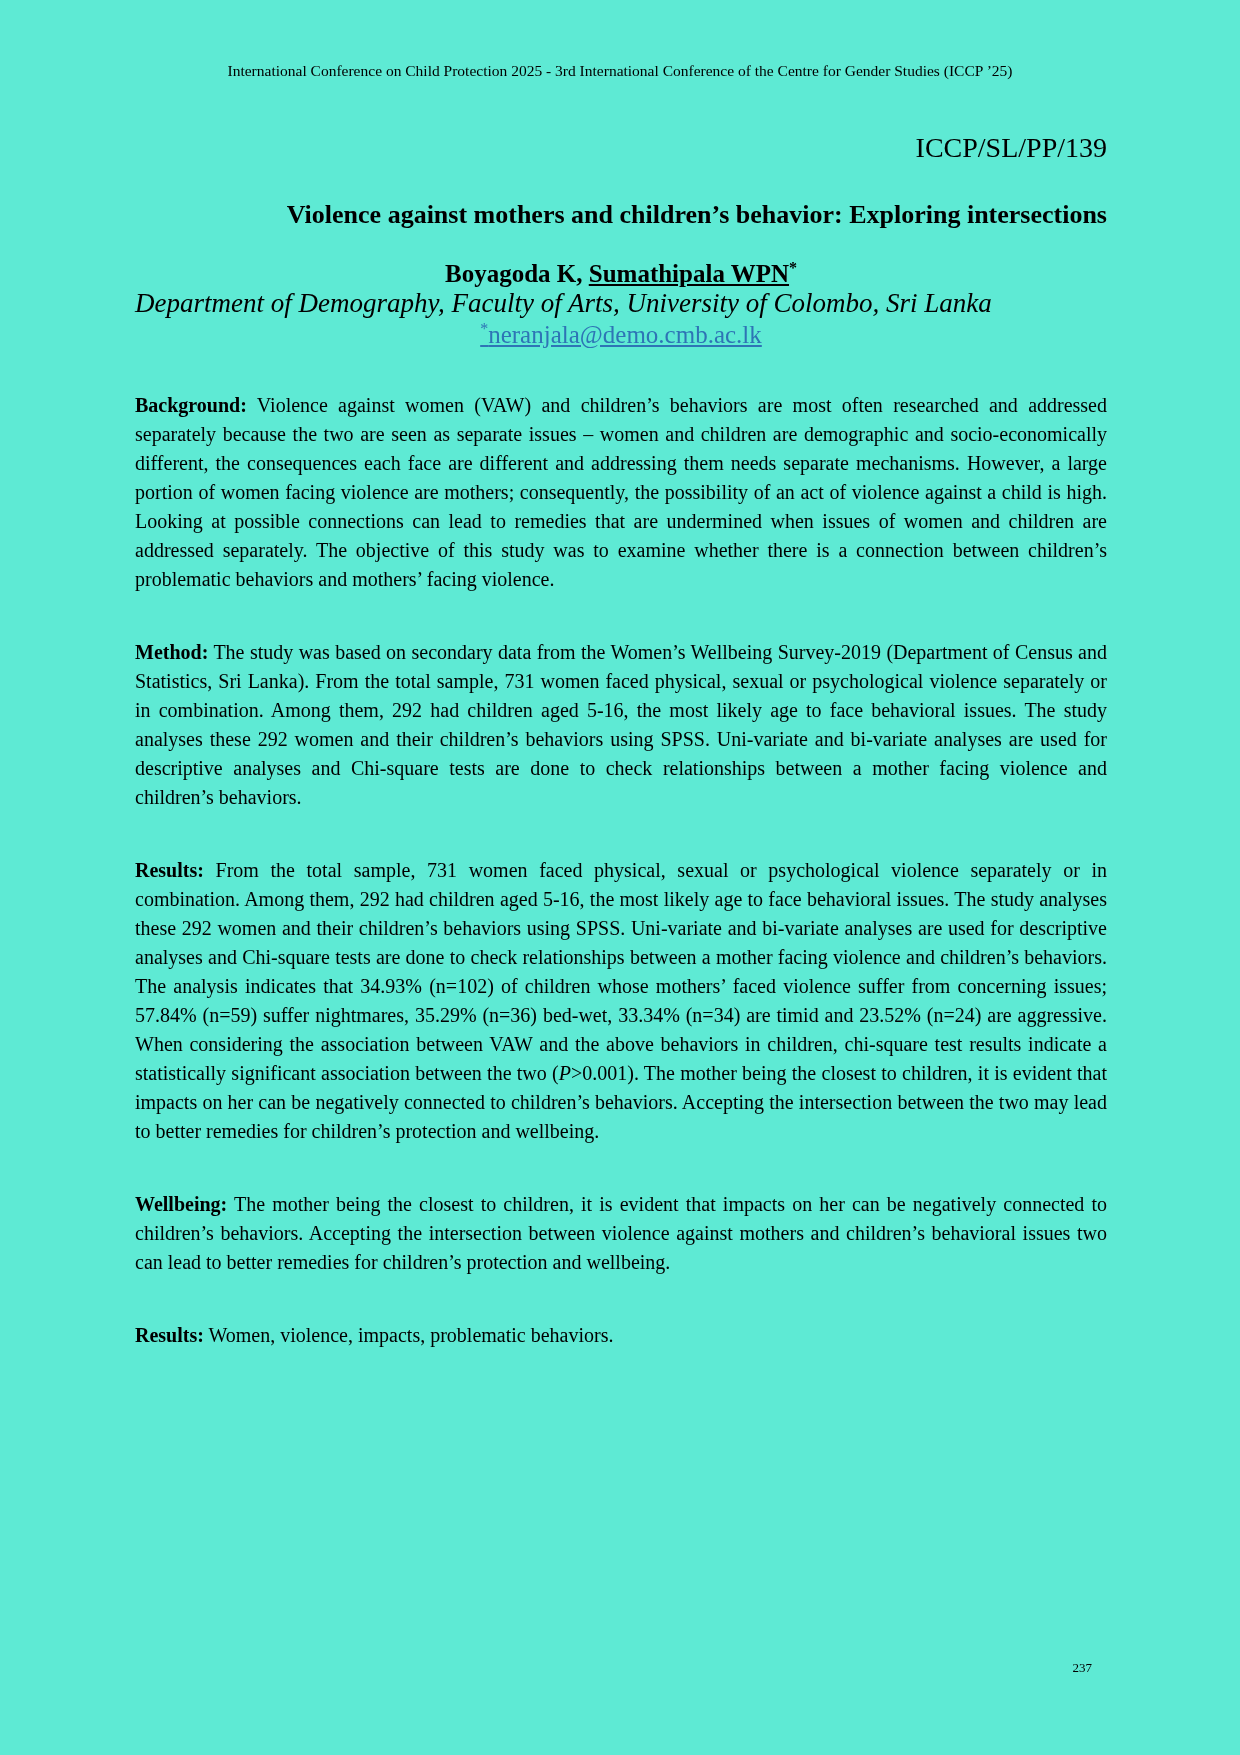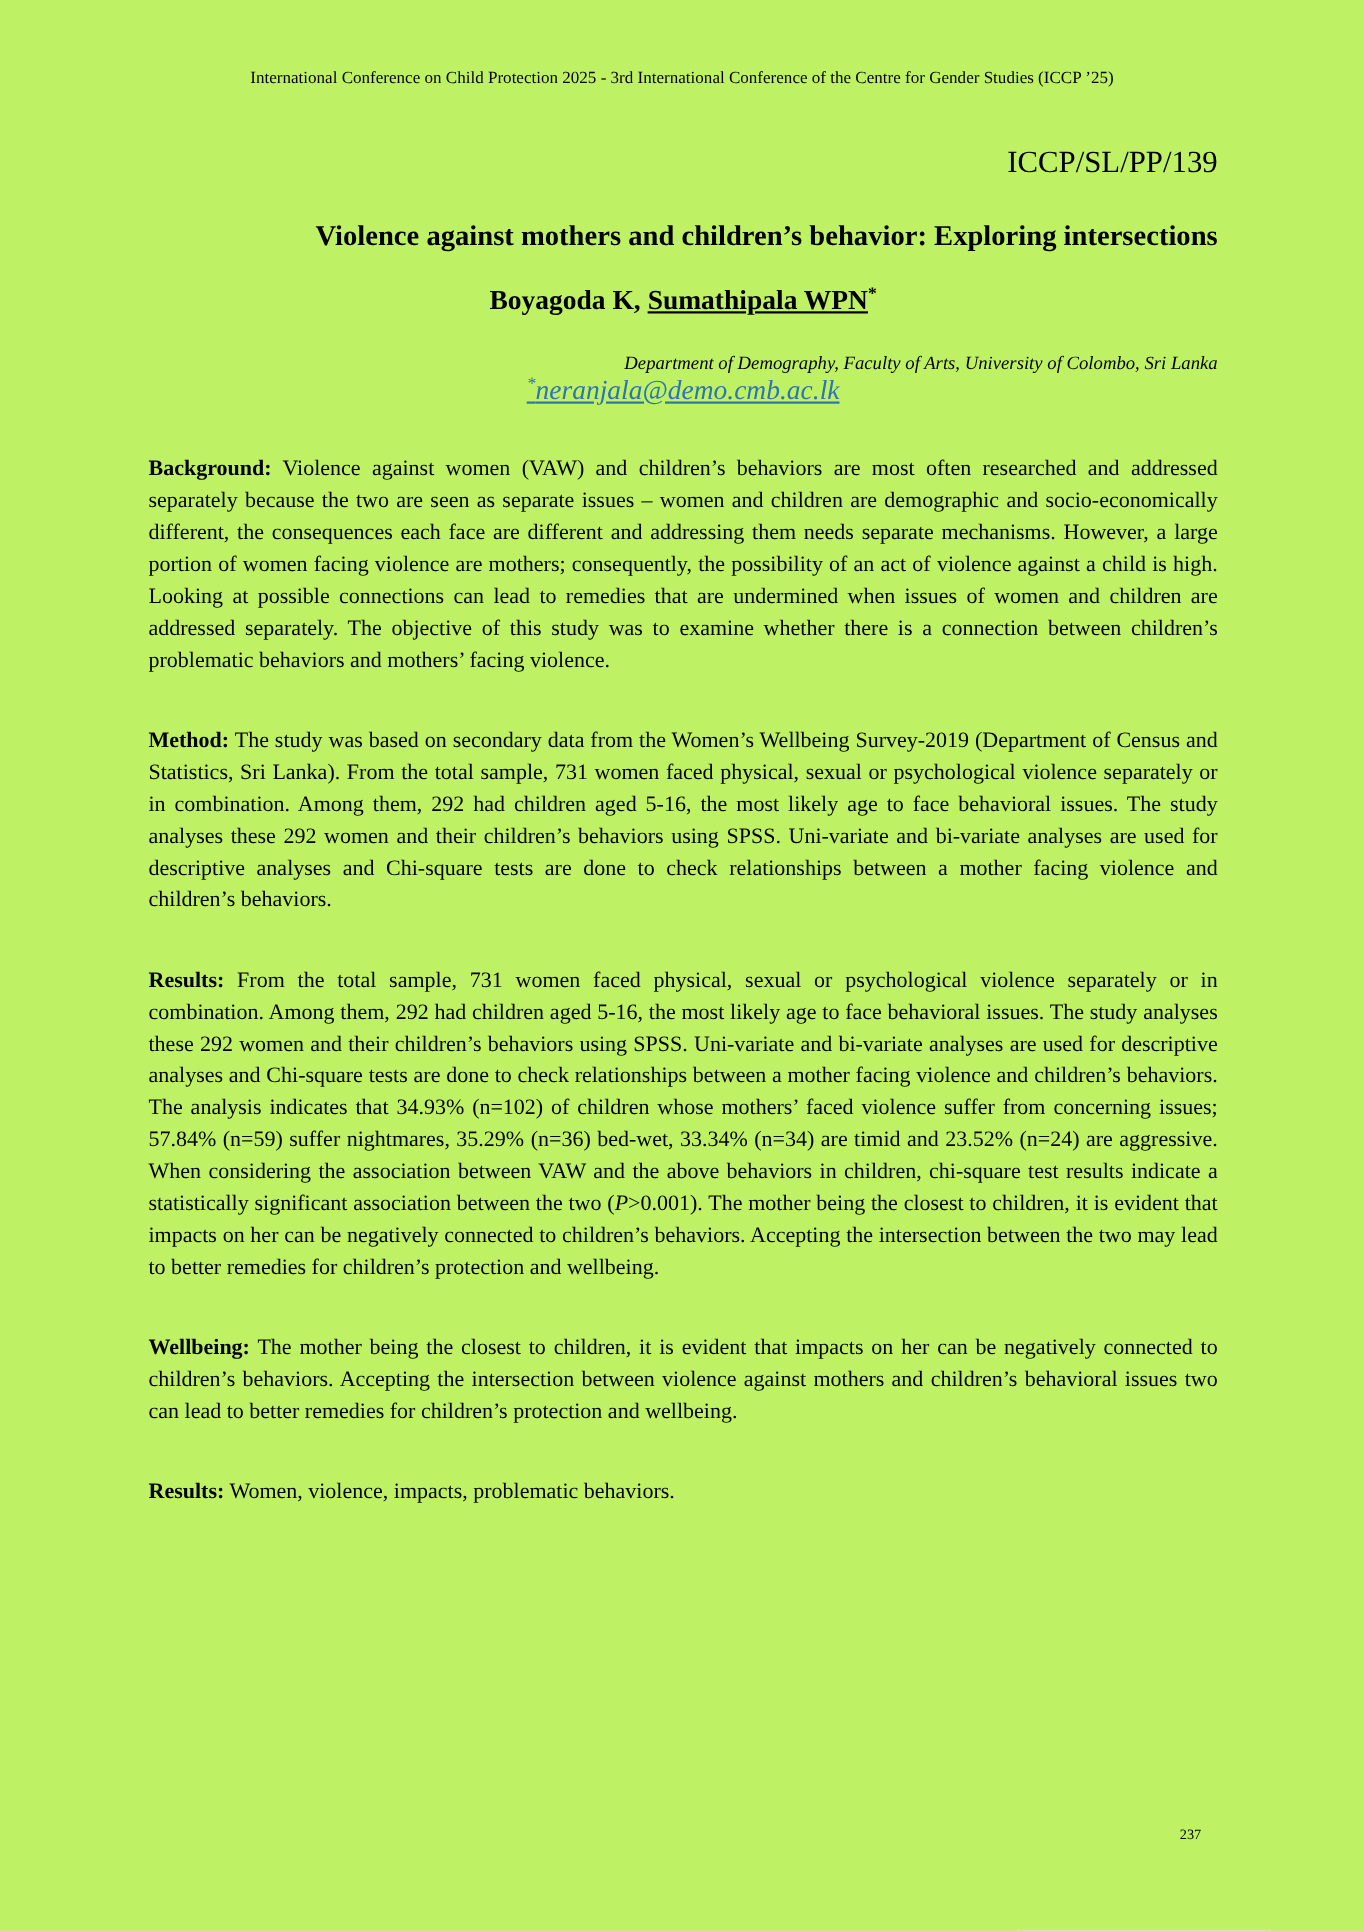--- a/index.html
+++ b/index.html
@@ -2,21 +2,21 @@
 <html style="--link-color: #2E74B5;"><head>
 <meta charset="utf-8">
 <style>
   * { margin: 0; padding: 0; box-sizing: border-box; }
   html, body { background: #e8e8e8; }
   .page {
     position: relative;
     width: 1240px;
     height: 1755px;
     margin: 0 auto;
-    background: #bef264;
+    background: #5eead4;
     font-family: "Liberation Serif", "DejaVu Serif", serif;
     color: #000000;
     overflow: hidden;
   }
   .running-header {
     position: absolute;
     top: 62px;
     left: 0;
     width: 100%;
     text-align: center;
@@ -47,33 +47,31 @@
     text-align: center;
     font-weight: bold;
   }
   .authors .underlined { text-decoration: underline; }
   sup.marker {
     font-size: 16px;
     vertical-align: super;
     line-height: 0;
   }
   .affiliation {
-    margin-top: 32px;
-    font-size: 17px;
+    font-size: 27px;
     font-style: italic;
-    text-align: right;
+    text-align: left;
   }
   .email-line {
     margin-top: 2px;
     font-size: 25px;
     text-align: center;
   }
   .email-link {
     color: var(--link-color, #2E74B5);
-    font-style: italic;
     text-decoration: underline;
     cursor: pointer;
     text-align: right;
   }
   .email-link sup.marker { color: var(--link-color, #2E74B5); }
   .body-text { margin-top: 42px; }
   .para {
     font-size: 20px;
     line-height: 29px;
     text-align: justify;

